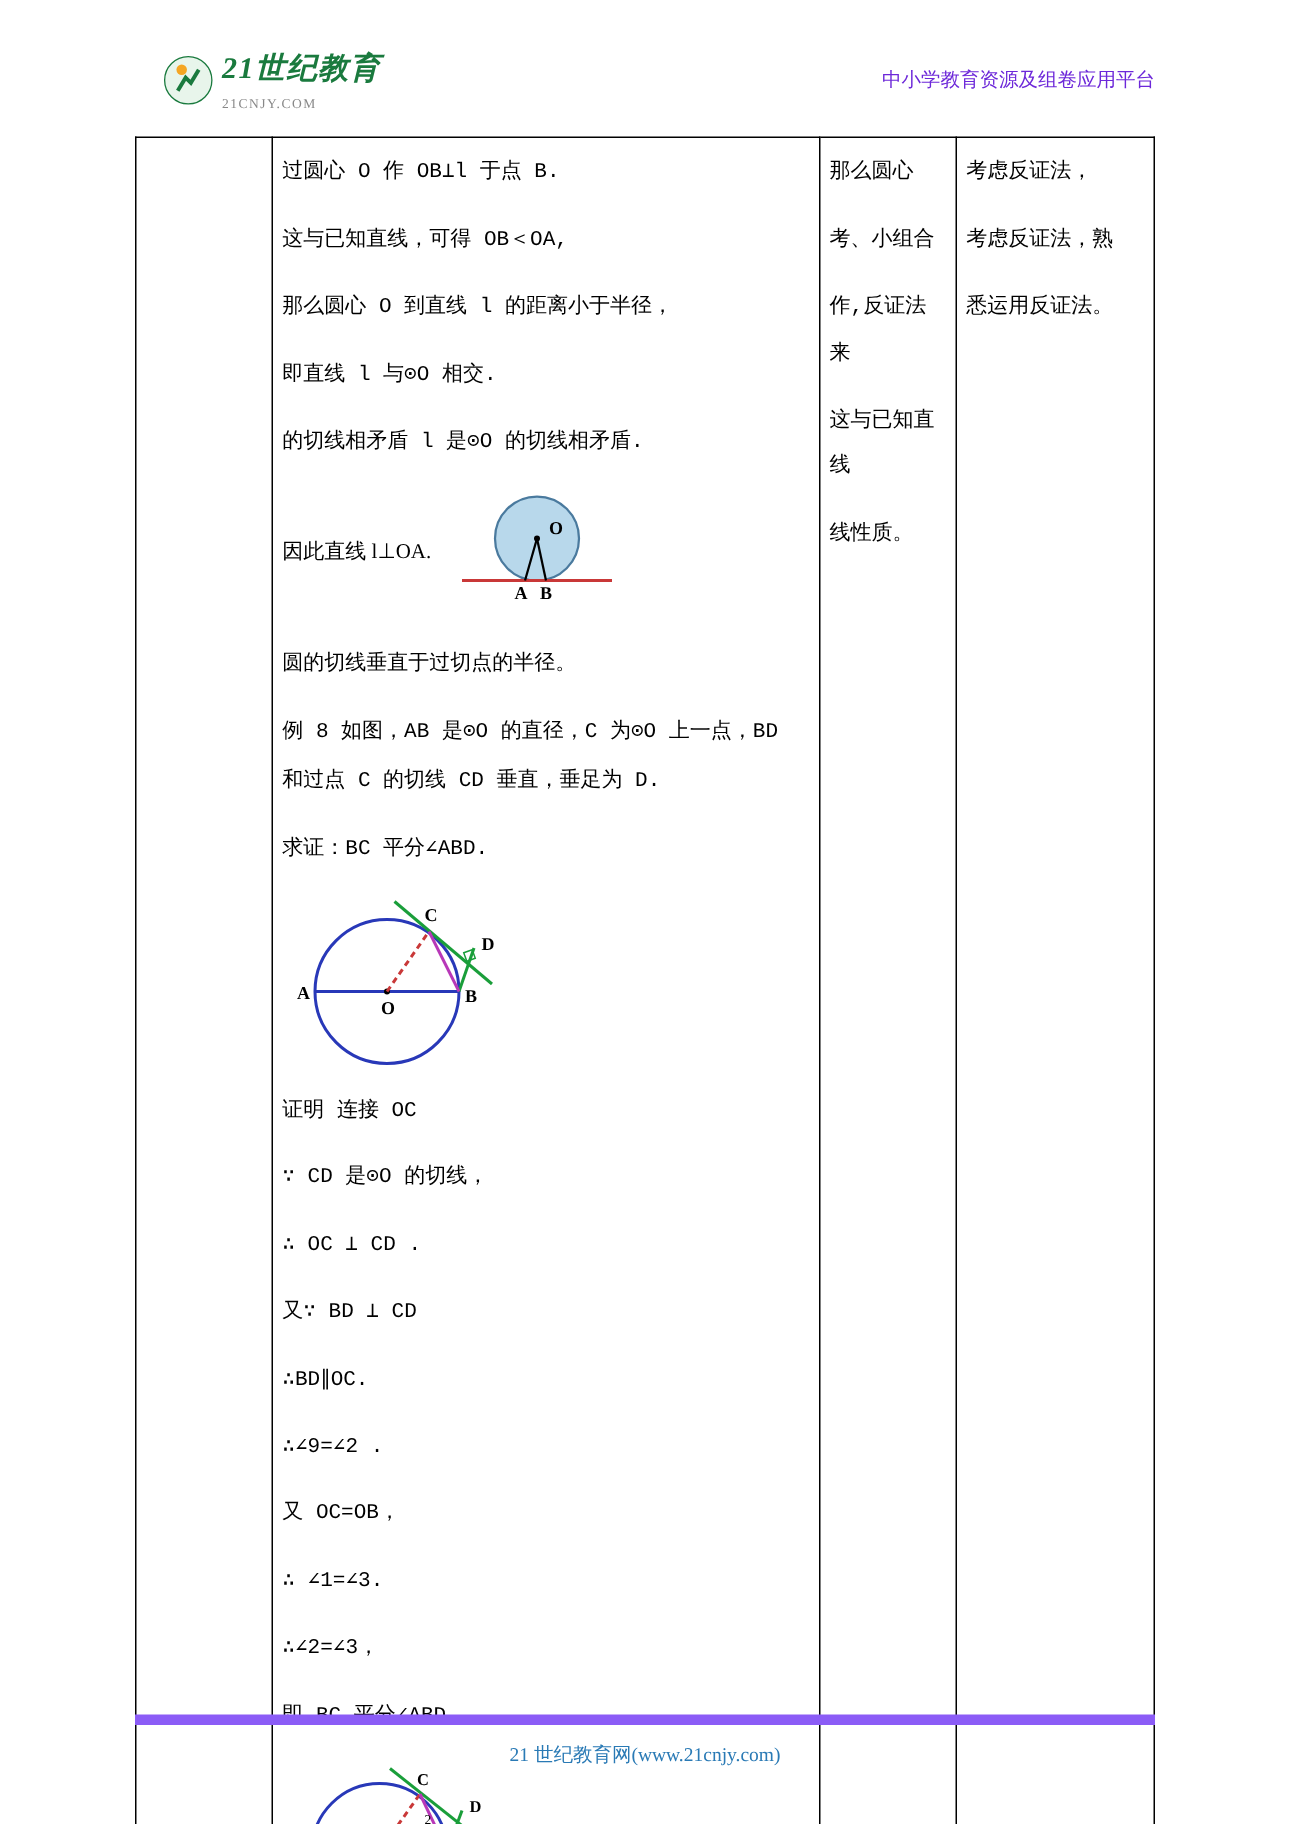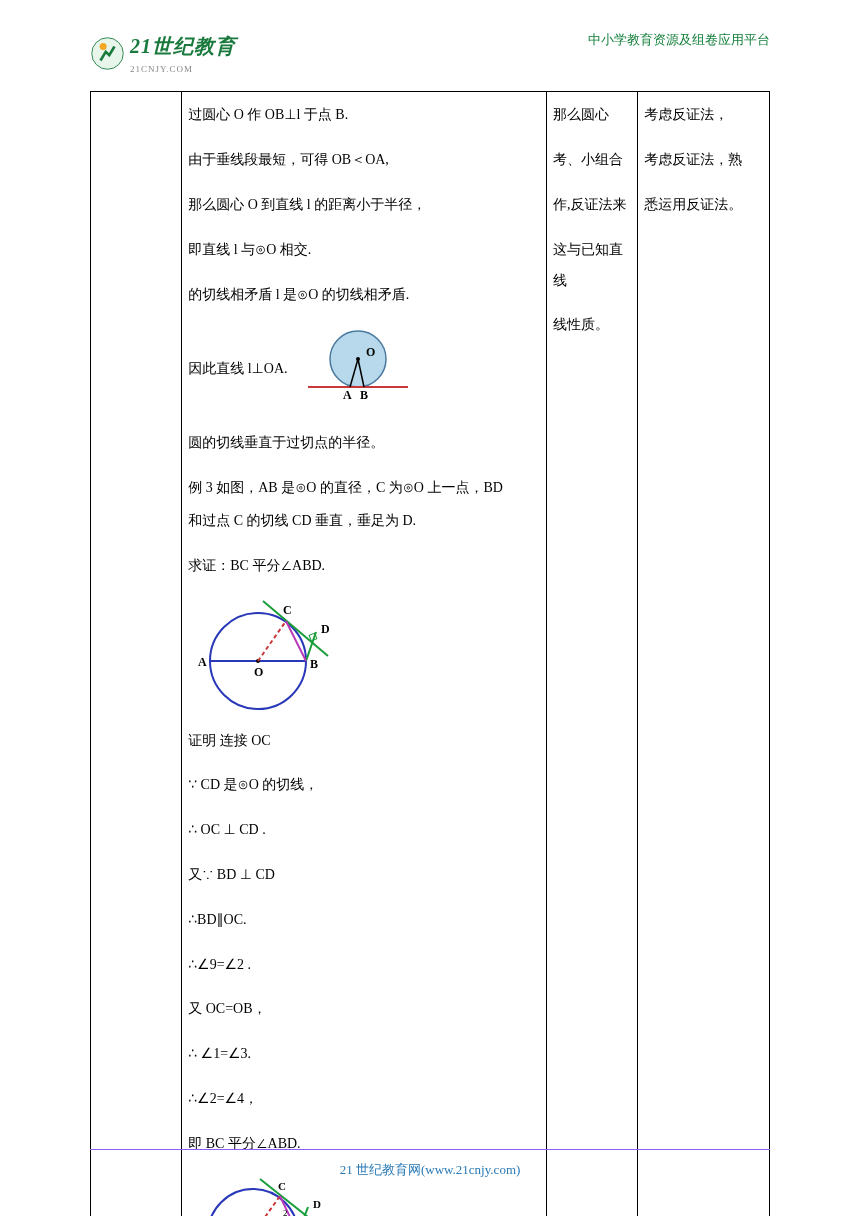--- a/index.html
+++ b/index.html
@@ -8,22 +8,23 @@
       height: 1216px;
       background: #fff;
       font-family: "SimSun", "宋体", serif;
       font-size: 14px;
       line-height: 1.6;
       position: relative;
     }
     .header {
       display: flex;
       justify-content: space-between;
-      align-items: flex-start;
+      align-items: center;
       padding: 30px 90px 5px 90px;
+      margin-left: 18px;
     }
     .logo {
       display: flex;
       align-items: center;
       gap: 5px;
     }
     .logo-icon {
       width: 35px;
       height: 35px;
     }
@@ -37,21 +38,21 @@
       font-weight: bold;
       font-style: italic;
       letter-spacing: 1px;
     }
     .logo-sub {
       color: #888;
       font-size: 9px;
       letter-spacing: 1px;
     }
     .header-right {
-      color: #15803d;
+      color: #6d28d9;
       font-size: 13px;
     }
     .content-wrapper {
       padding: 10px 90px 0 90px;
     }
     .main-table {
       width: 100%;
       border-collapse: collapse;
       border: 1px solid #000;
     }
@@ -60,36 +61,37 @@
       vertical-align: top;
       padding: 8px 6px;
     }
     .col1 { width: 90px; }
     .col2 { width: 360px; }
     .col3 { width: 90px; }
     .col4 { width: 130px; }
     .text-line {
       margin-bottom: 14px;
       line-height: 2.2;
+      font-family: Liberation Mono, monospace;
     }
     .inline-block {
       display: flex;
       align-items: center;
       gap: 10px;
       margin-bottom: 14px;
     }
     .footer {
       position: absolute;
       bottom: 35px;
       left: 0;
       right: 0;
       text-align: center;
       color: #2a7ab5;
       font-size: 13px;
-      border-top: 1px solid #8b5cf6;
+      border-top: 7px solid #8b5cf6;
       padding-top: 10px;
       margin: 0 90px;
     }
     svg { display: block; }
   </style>
 </head>
 <body>
 
 <div class="header">
   <div class="logo">
@@ -107,41 +109,41 @@
 </div>
 
 <div class="content-wrapper">
   <table class="main-table">
     <tbody>
         <tr>
       <td class="col1"></td>
 
       <td class="col2">
         <div class="text-line">过圆心 O 作 OB⊥l 于点 B.</div>
-        <div class="text-line">由于垂线段最短，可得 OB＜OA,</div>
+        <div class="text-line">这与已知直线，可得 OB＜OA,</div>
         <div class="text-line">那么圆心 O 到直线 l 的距离小于半径，</div>
         <div class="text-line">即直线 l 与⊙O 相交.</div>
         <div class="text-line">的切线相矛盾 l 是⊙O 的切线相矛盾.</div>
 
         <div class="inline-block">
           <span>因此直线 l⊥OA.</span>
           <svg width="120" height="90" viewBox="0 0 120 90">
             <circle cx="60" cy="35" r="28" fill="#b8d8eb" stroke="#4a7a9e" stroke-width="1.5"></circle>
             <circle cx="60" cy="35" r="2" fill="#000"></circle>
             <text x="68" y="32" font-size="12" font-weight="bold">O</text>
             <line x1="10" y1="63" x2="110" y2="63" stroke="#c93838" stroke-width="2"></line>
             <line x1="60" y1="35" x2="52" y2="63" stroke="#000" stroke-width="1.5"></line>
             <line x1="60" y1="35" x2="66" y2="63" stroke="#000" stroke-width="1.5"></line>
             <text x="45" y="75" font-size="12" font-weight="bold">A</text>
             <text x="62" y="75" font-size="12" font-weight="bold">B</text>
           </svg>
         </div>
 
         <div class="text-line">圆的切线垂直于过切点的半径。</div>
-        <div class="text-line" style="margin-bottom:2px">例 3 如图，AB 是⊙O 的直径，C 为⊙O 上一点，BD</div>
+        <div class="text-line" style="margin-bottom:2px">例 8 如图，AB 是⊙O 的直径，C 为⊙O 上一点，BD</div>
         <div class="text-line">和过点 C 的切线 CD 垂直，垂足为 D.</div>
         <div class="text-line">求证：BC 平分∠ABD.</div>
 
         <svg width="170" height="120" viewBox="0 0 170 120">
           <circle cx="70" cy="65" r="48" fill="none" stroke="#2838b8" stroke-width="2"></circle>
           <line x1="22" y1="65" x2="118" y2="65" stroke="#2838b8" stroke-width="2"></line>
           <circle cx="70" cy="65" r="2" fill="#000"></circle>
           <text x="66" y="80" font-size="12" font-weight="bold">O</text>
           <text x="10" y="70" font-size="12" font-weight="bold">A</text>
           <text x="122" y="72" font-size="12" font-weight="bold">B</text>
@@ -155,21 +157,21 @@
         </svg>
 
         <div class="text-line" style="margin-top:10px">证明 连接 OC</div>
         <div class="text-line">∵ CD 是⊙O 的切线，</div>
         <div class="text-line">∴ OC ⊥ CD .</div>
         <div class="text-line"> 又∵ BD ⊥ CD</div>
         <div class="text-line">∴BD∥OC.</div>
         <div class="text-line">∴∠9=∠2 .</div>
         <div class="text-line"> 又 OC=OB，</div>
         <div class="text-line">∴ ∠1=∠3.</div>
-        <div class="text-line">∴∠2=∠4，</div>
+        <div class="text-line">∴∠2=∠3，</div>
         <div class="text-line">即 BC 平分∠ABD.</div>
 
         <svg width="165" height="110" viewBox="0 0 165 110">
           <circle cx="65" cy="60" r="45" fill="none" stroke="#2838b8" stroke-width="2"></circle>
           <line x1="20" y1="60" x2="110" y2="60" stroke="#2838b8" stroke-width="2"></line>
           <circle cx="65" cy="60" r="2" fill="#000"></circle>
           <text x="60" y="74" font-size="11" font-weight="bold">O</text>
           <text x="8" y="64" font-size="11" font-weight="bold">A</text>
           <text x="113" y="66" font-size="11" font-weight="bold">B</text>
           <line x1="65" y1="60" x2="92" y2="22" stroke="#c93838" stroke-width="2" stroke-dasharray="4,3"></line>

